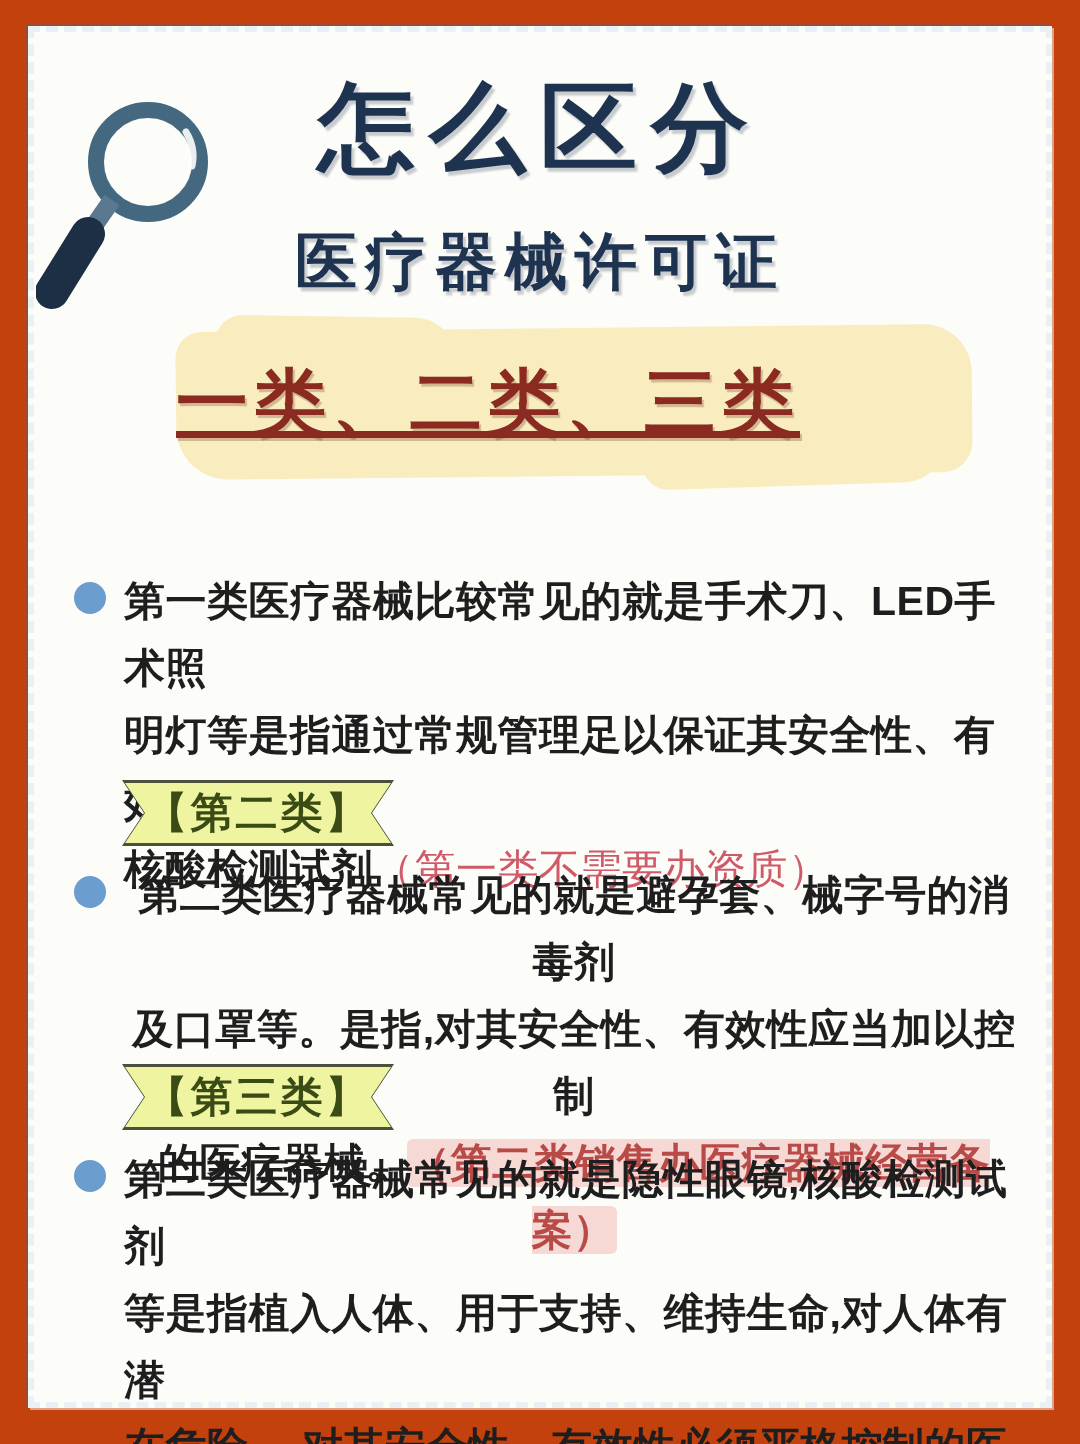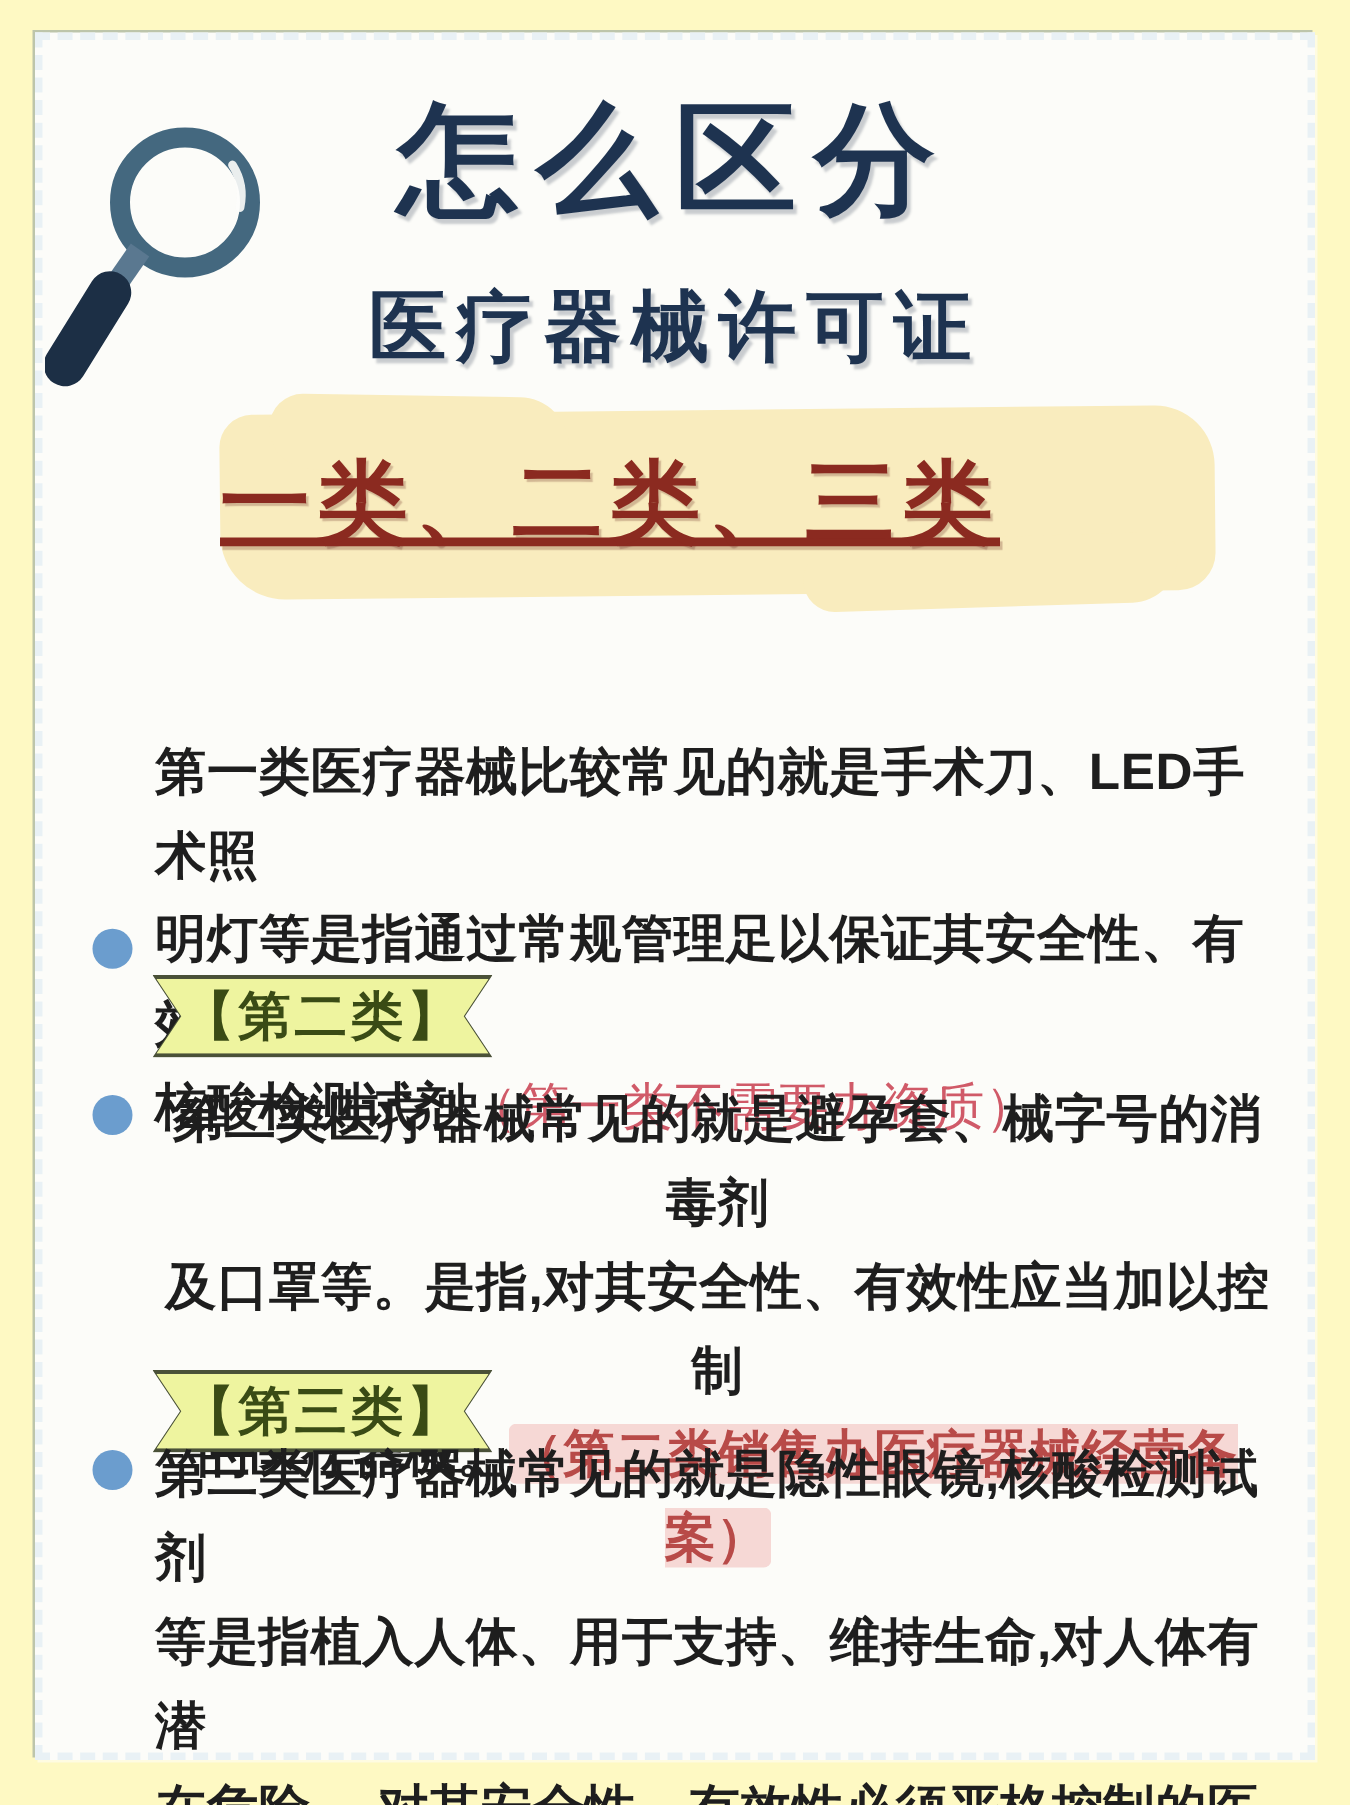--- a/index.html
+++ b/index.html
@@ -7,21 +7,21 @@
     padding: 0;
     width: 1080px;
     height: 1444px;
     overflow: hidden;
     font-family: "Liberation Sans", sans-serif;
   }
   .frame {
     position: relative;
     width: 1080px;
     height: 1444px;
-    background: #fef9c3;
+    background: #c2410c;
   }
   .panel {
     position: absolute;
     left: 28px;
     top: 26px;
     width: 1024px;
     height: 1382px;
     background: #fcfcf9;
     border: 6px dashed #e9f1f5;
     box-sizing: border-box;
@@ -122,29 +122,29 @@
     display: flex;
     align-items: center;
     justify-content: center;
     font-size: 42px;
     font-weight: 900;
     color: #3a4b15;
     letter-spacing: 3px;
   }
   .ribbon-1 { top: 470px; }
   .ribbon-2 { top: 748px; text-align: right; }
-  .ribbon-3 { top: 1064px; }
+  .ribbon-3 { top: 1032px; }
   .para {
     position: absolute;
     left: 40px;
     width: 950px;
     display: flex;
     align-items: flex-start;
   }
-  .para-1 { top: 552px; align-items: center; }
+  .para-1 { top: 536px; }
   .para-2 { top: 830px; text-align: center; }
   .para-3 { top: 1114px; }
   .bullet {
     flex: 0 0 auto;
     width: 32px;
     height: 32px;
     border-radius: 50%;
     background: #6b9dce;
     margin-top: 14px;
     margin-right: 18px;

